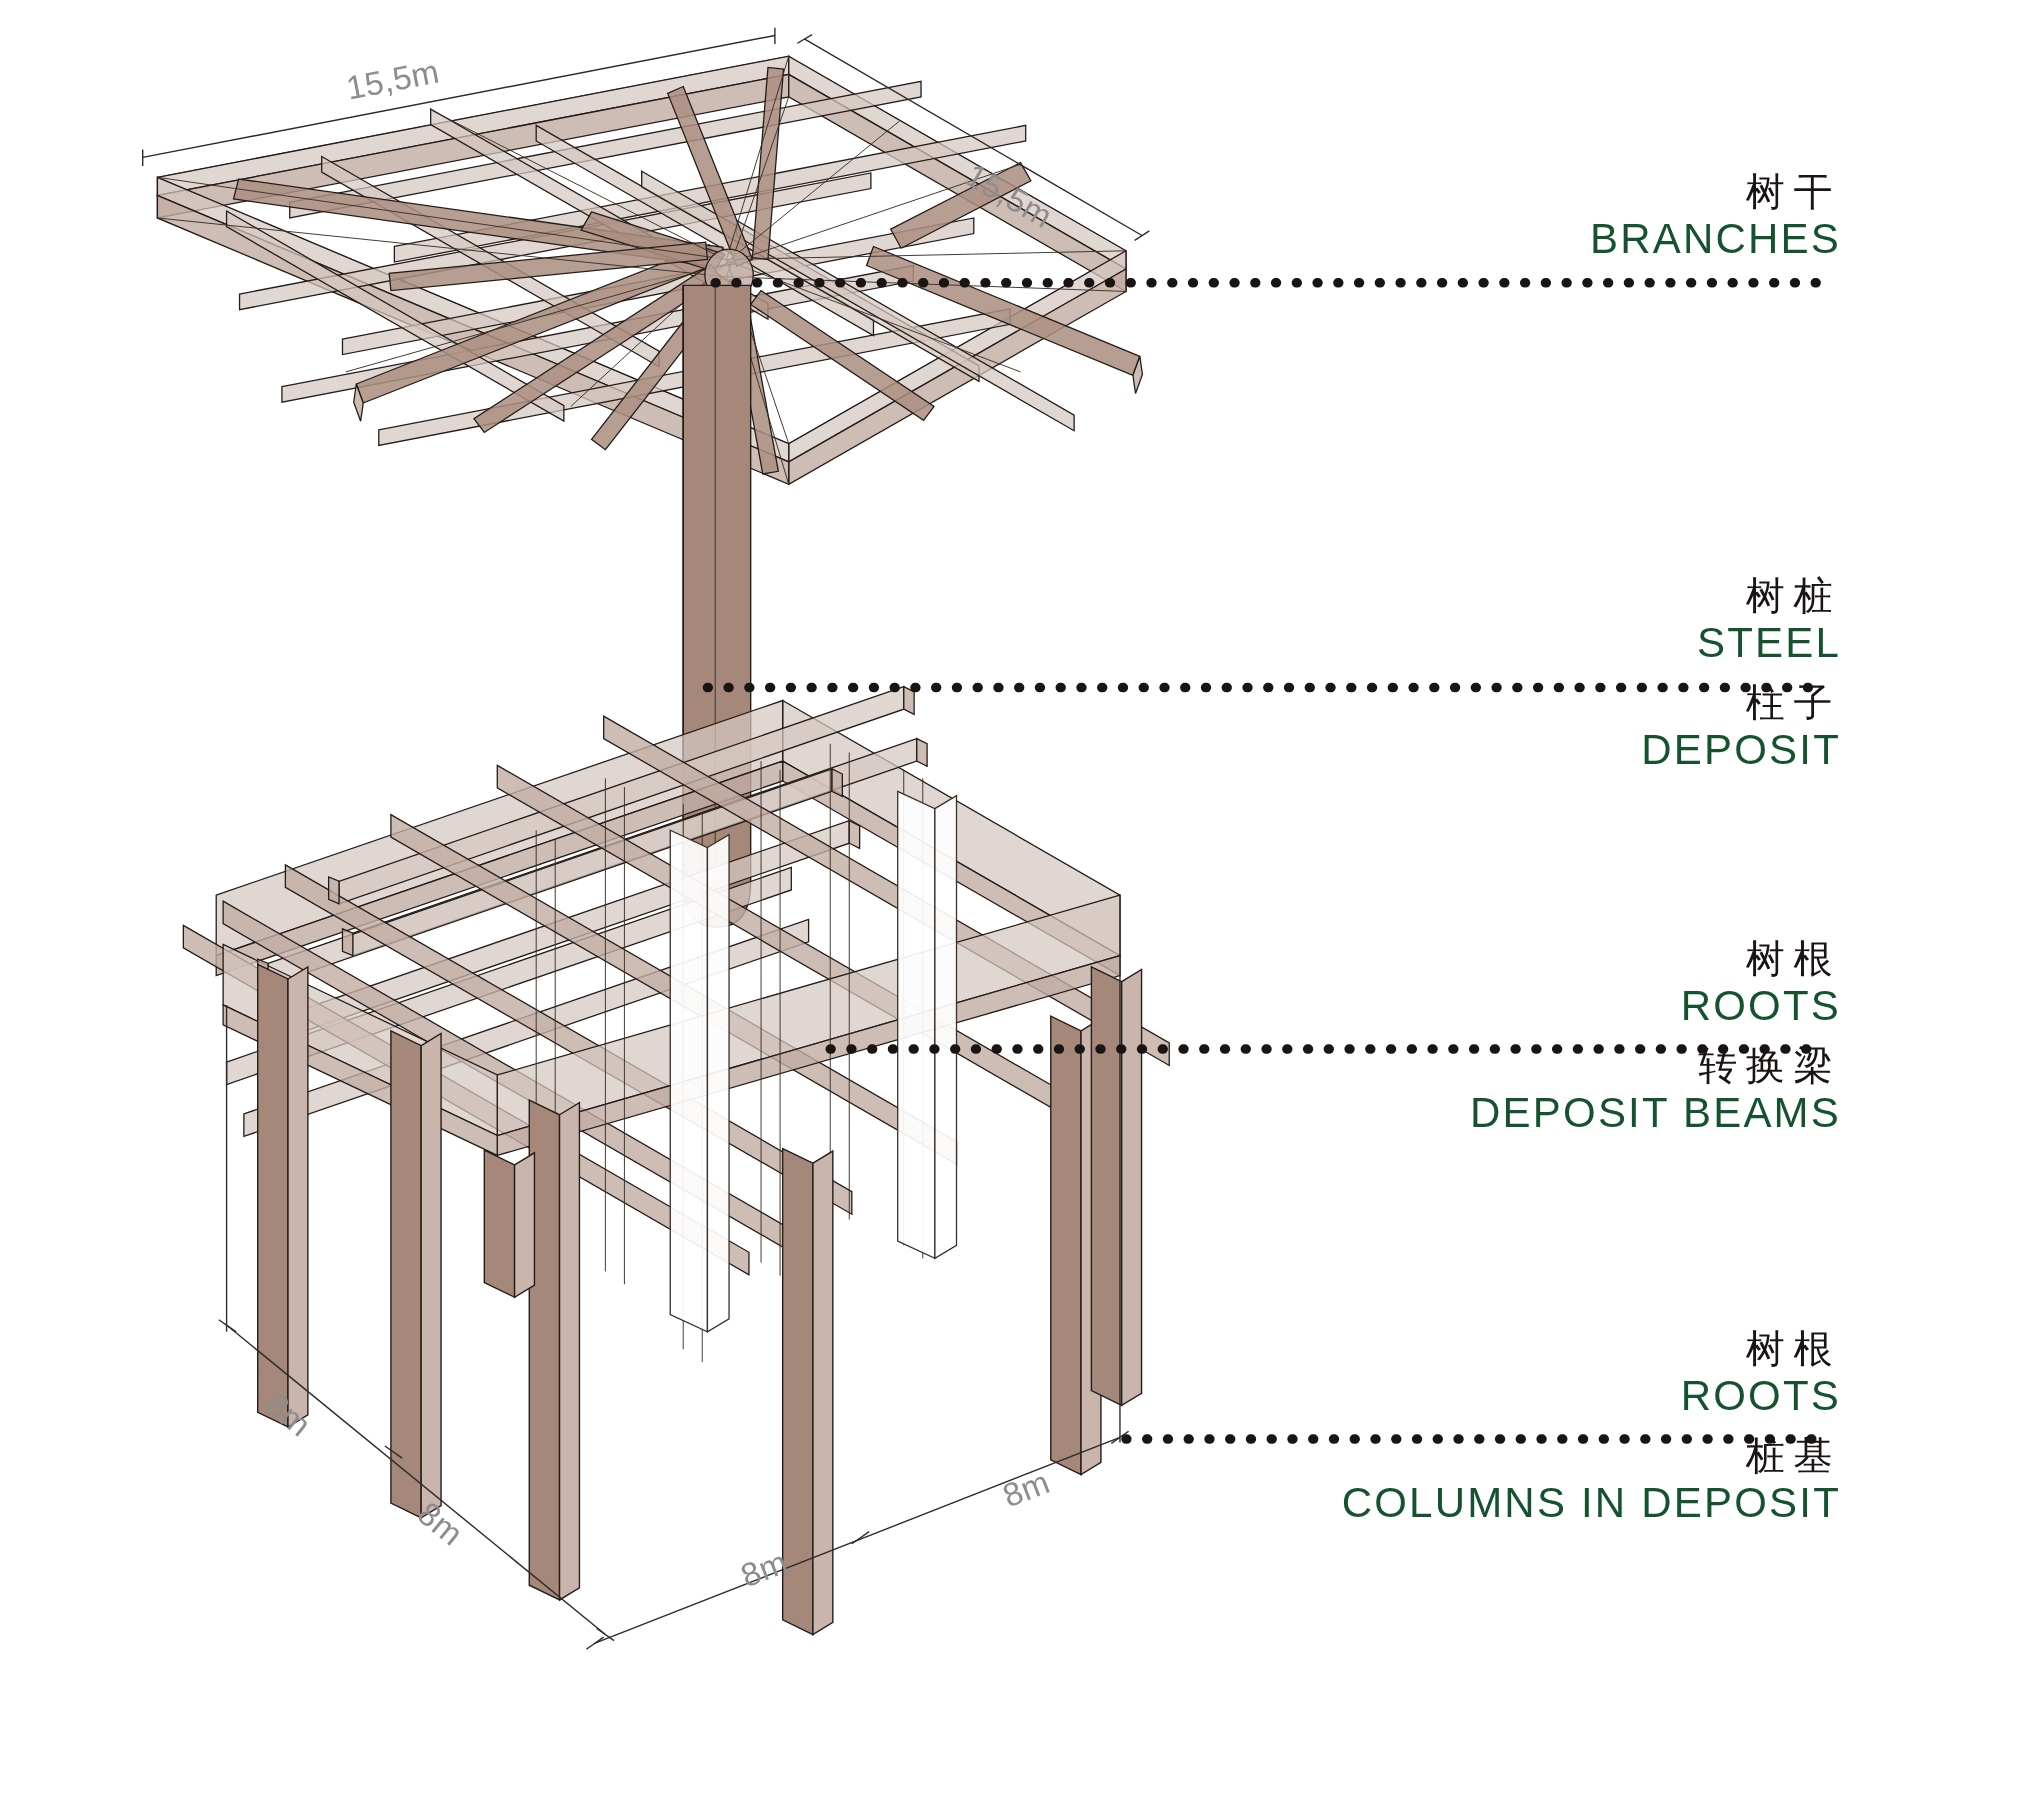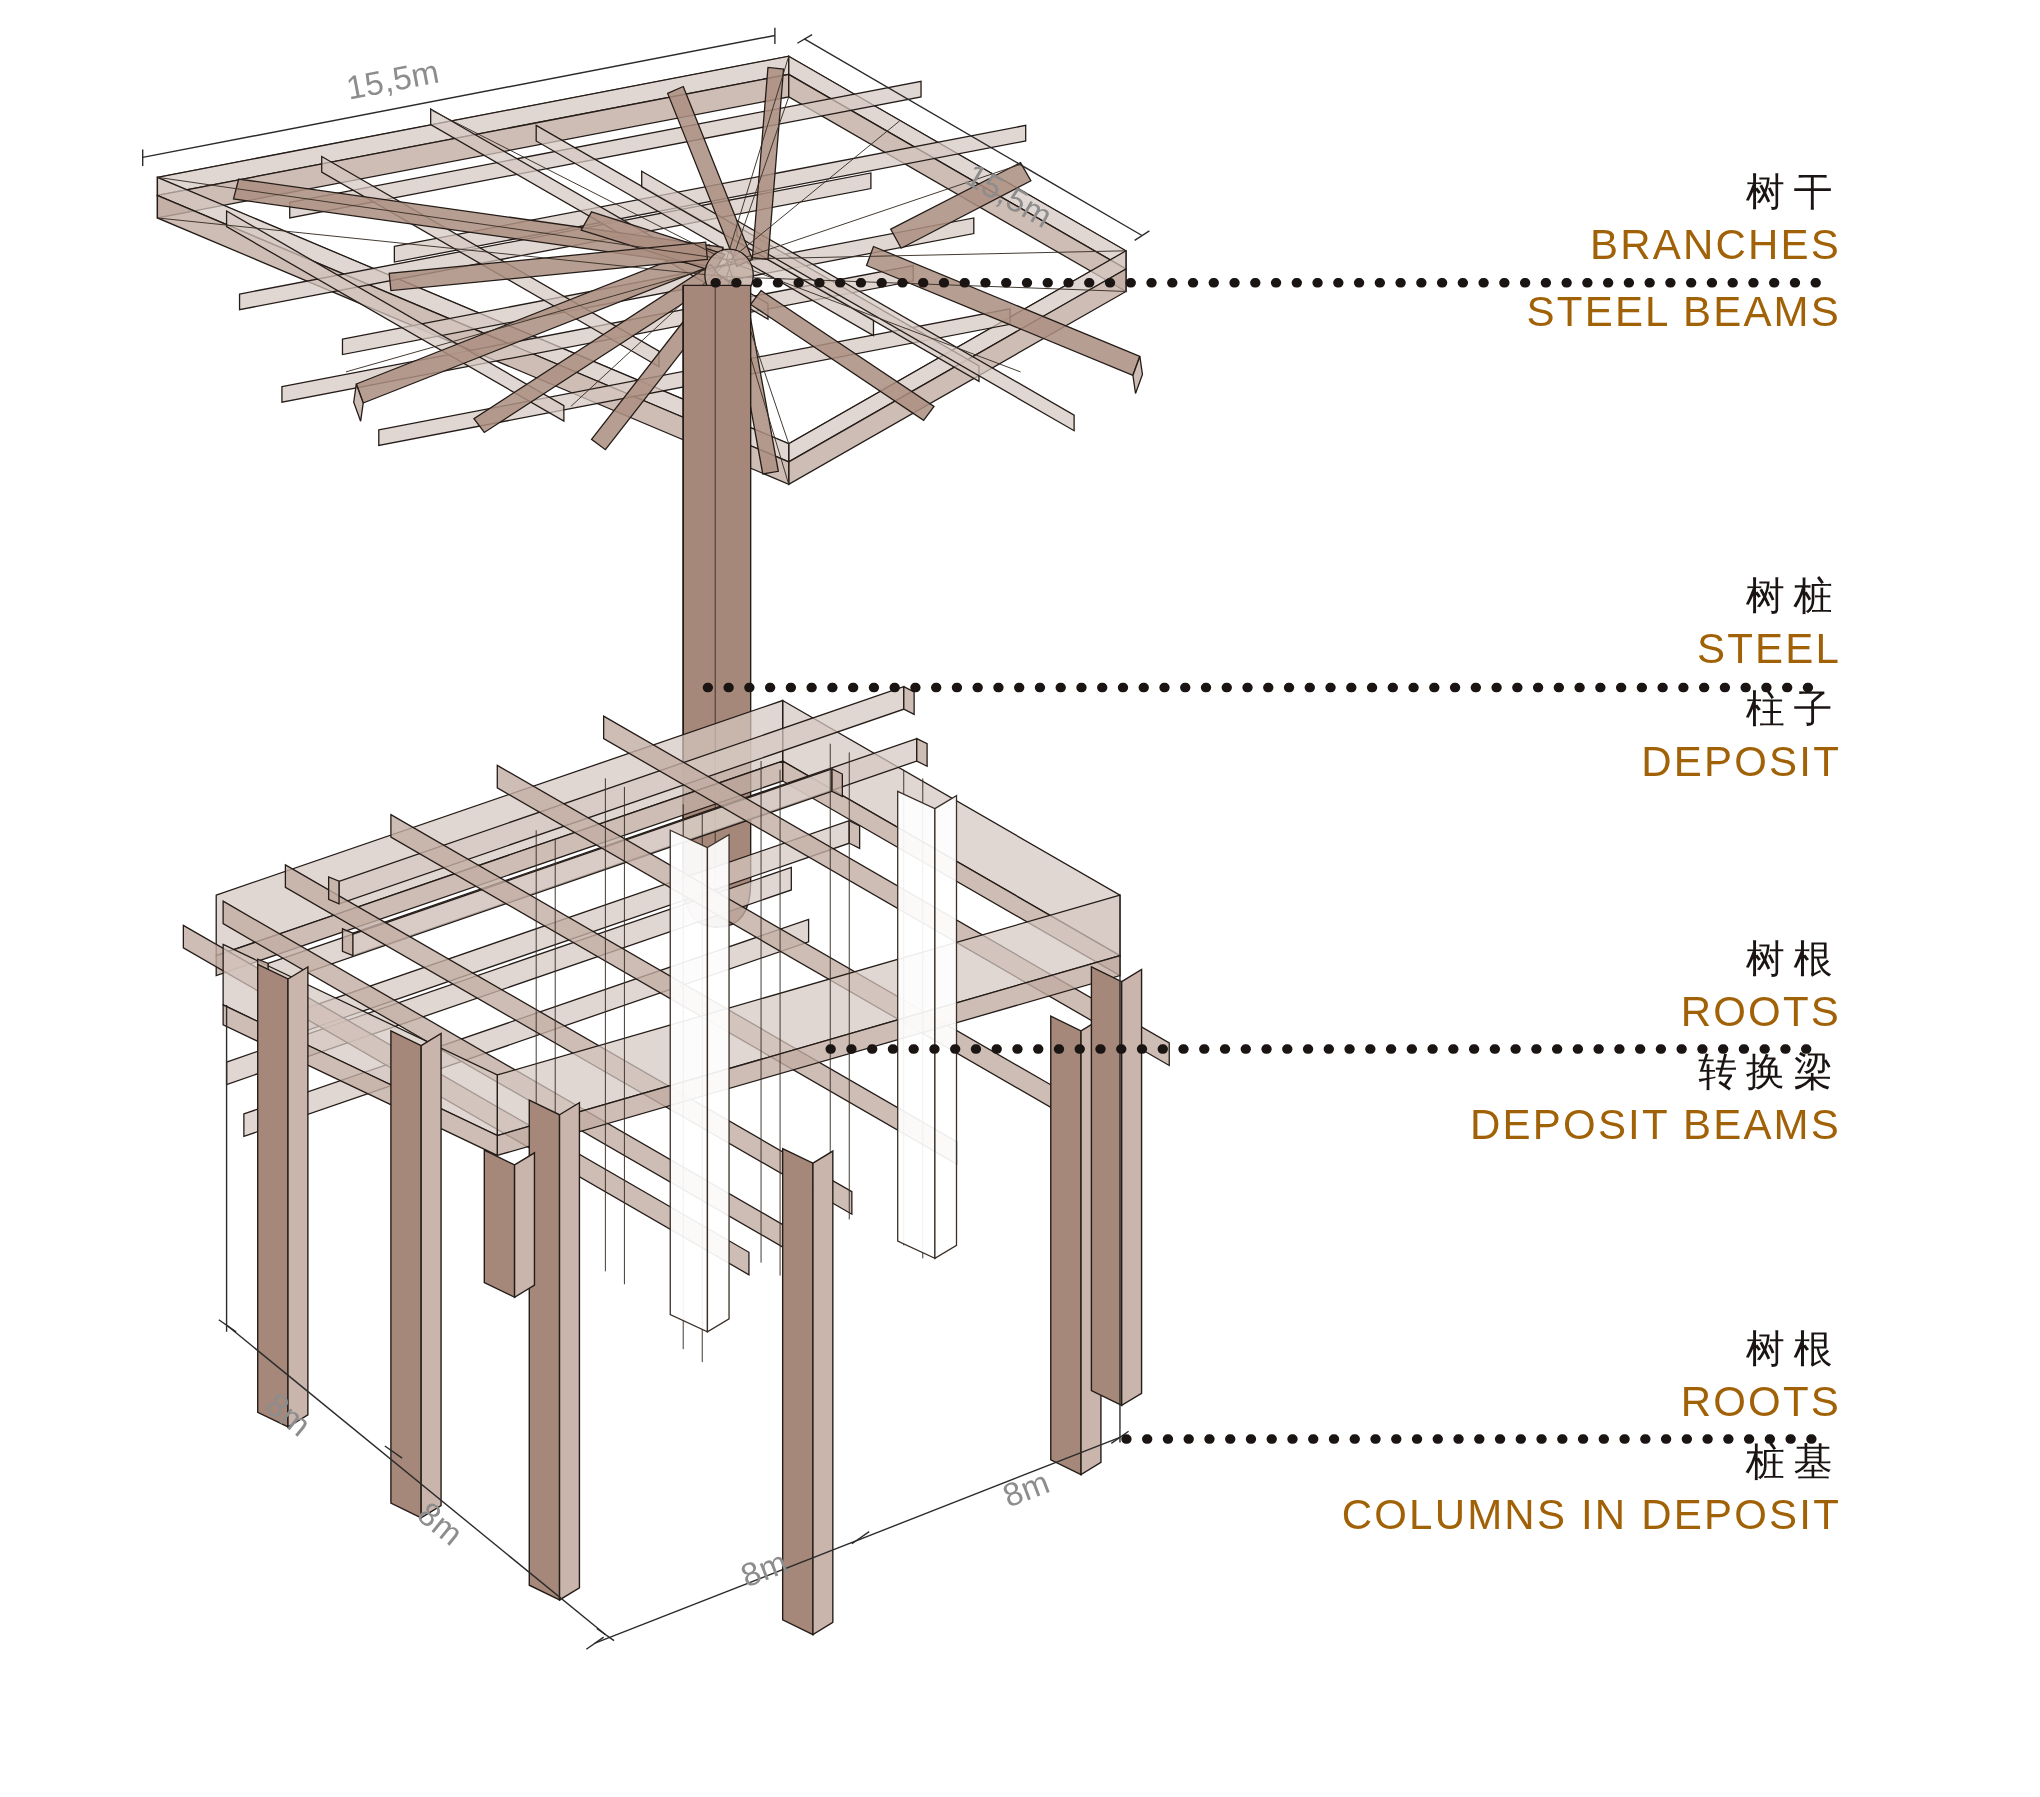--- a/index.html
+++ b/index.html
@@ -32,25 +32,24 @@
     font-size: 39px;
     letter-spacing: 8.6px;
     color: #1a1413;
     line-height: 1.18;
     white-space: nowrap;
     font-weight: 400;
   }
   .lbl-en {
     font-size: 42px;
     letter-spacing: 2.2px;
-    color: #a16207;
+    color: #14532d;
     line-height: 1.12;
     white-space: nowrap;
     font-weight: 400;
-    margin-top: 6px;
   }
   .lbl-upper { padding-bottom: 5.2px; }
   .lbl-lower { padding-top: 8.6px; }
   .dim-text {
     position: absolute;
     font-size: 33px;
     color: #8d8d8d;
     white-space: nowrap;
     letter-spacing: 0.4px;
   }
@@ -312,21 +311,20 @@
     <div class="dim-text" style="left:741px; top:1550px; transform:rotate(-21deg);">8m</div>
     <div class="dim-text" style="left:1003px; top:1470px; transform:rotate(-21deg);">8m</div>
   </div>
 
   <div class="label-group" style="top:169px;">
     <div class="lbl-upper">
       <div class="lbl-cn">树干</div>
       <div class="lbl-en">BRANCHES</div>
     </div>
     <div class="lbl-lower">
-      <div class="lbl-en">STEEL BEAMS</div>
     </div>
   </div>
 
   <div class="label-group" style="top:573px;">
     <div class="lbl-upper">
       <div class="lbl-cn">树桩</div>
       <div class="lbl-en">STEEL</div>
     </div>
     <div class="lbl-lower">
       <div class="lbl-cn">柱子</div>

